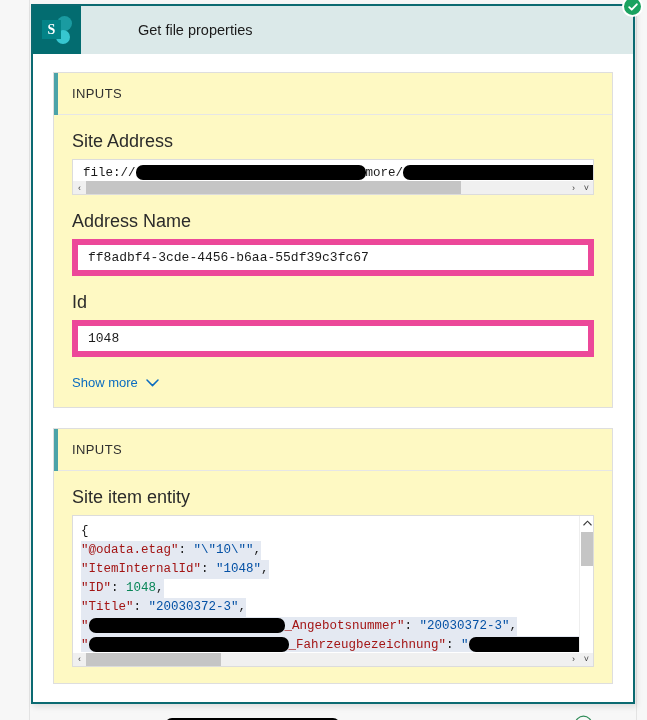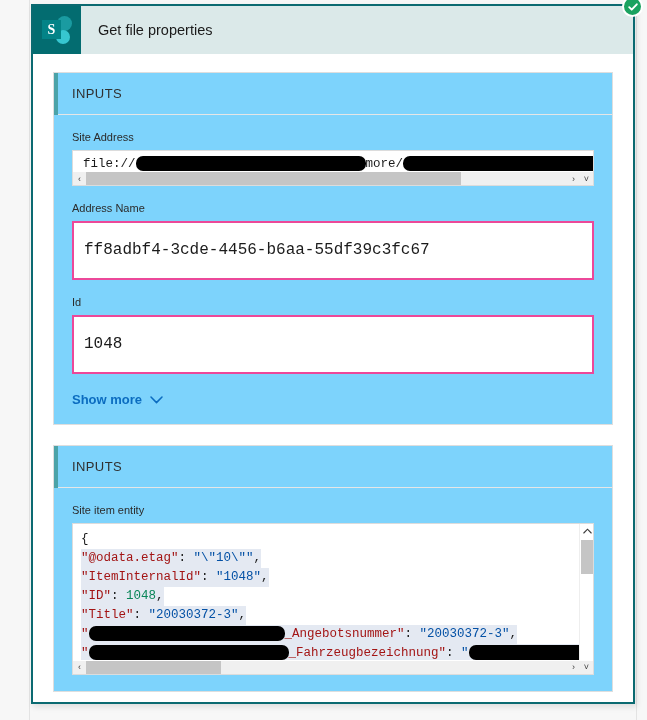--- a/index.html
+++ b/index.html
@@ -77,20 +77,21 @@
     font-size: 14px;
     line-height: 19px;
     text-align: center;
   }
   .header-title {
     flex: 1 1 auto;
     display: flex; align-items: center;
     padding-left: 17px;
     font-size: 14.5px;
     color: #1b1b1b;
+    margin-left: 40px;
   }
   .header-duration {
     flex: 0 0 49px;
     background: #a6cbcb;
     display: flex; align-items: center; justify-content: center;
     font-size: 13.5px;
     color: #1b1b1b;
   }
   .status-badge {
     position: absolute;
@@ -105,21 +106,21 @@
   .status-badge svg { display: block; }
 
   
   .card-body {
     padding: 18px 20px 0 20px;
     height: 650px;
   }
 
   .panel {
     border: 1px solid #dedede;
-    background: #7dd3fc;
+    background: #fef9c3;
     margin-bottom: 20px;
   }
   .panel-header {
     display: flex;
     align-items: center;
     height: 42px;
     border-bottom: 1px solid #e6e6e6;
     position: relative;
   }
   .panel-accent {
@@ -132,31 +133,31 @@
     padding-left: 14px;
     font-size: 13px;
     letter-spacing: 0.4px;
     color: #303030;
   }
   .panel-content { padding: 16px 18px 16px 18px; }
 
   .field { margin-bottom: 16px; }
   .field:last-child { margin-bottom: 0; }
   .field-label {
-    font-size: 11px;
+    font-size: 18px;
     color: #2b2b2b;
     margin-bottom: 7px;
   }
   .field-box {
-    border: 2px solid #ec4899;
+    border: 6px solid #ec4899;
     background: #ffffff;
     font-family: "Liberation Mono", monospace;
-    font-size: 16px;
+    font-size: 13px;
     color: #1b1b1b;
-    padding: 19px 10px;
+    padding: 4px 10px;
     min-height: 30px;
     line-height: 17px;
     white-space: nowrap;
     overflow: hidden;
   }
 
   
   .scroll-field {
     position: relative;
     border: 1px solid #dcdcdc;
@@ -338,21 +339,21 @@
           <div class="field">
             <div class="field-label">Address Name</div>
             <div class="field-box">ff8adbf4-3cde-4456-b6aa-55df39c3fc67</div>
           </div>
 
           <div class="field">
             <div class="field-label">Id</div>
             <div class="field-box">1048</div>
           </div>
 
-          <div style="margin-top:16px;font-weight:bold;">
+          <div style="margin-top:16px;">
             <span class="show-more">
               <span>Show more</span>
               <svg class="chev" width="13" height="8" viewBox="0 0 13 8">
                 <path d="M1 1 L6.5 6.6 L12 1" stroke="#0b6cc0" stroke-width="1.5" fill="none" stroke-linecap="round" stroke-linejoin="round"></path>
               </svg>
             </span>
           </div>
 
         </div>
       </div>

